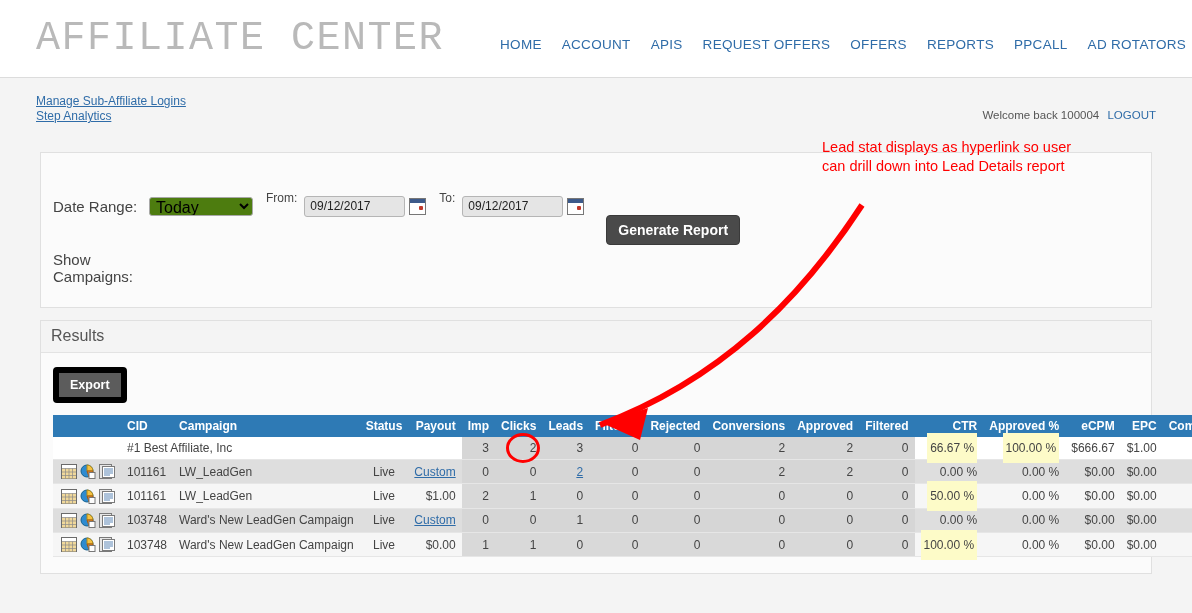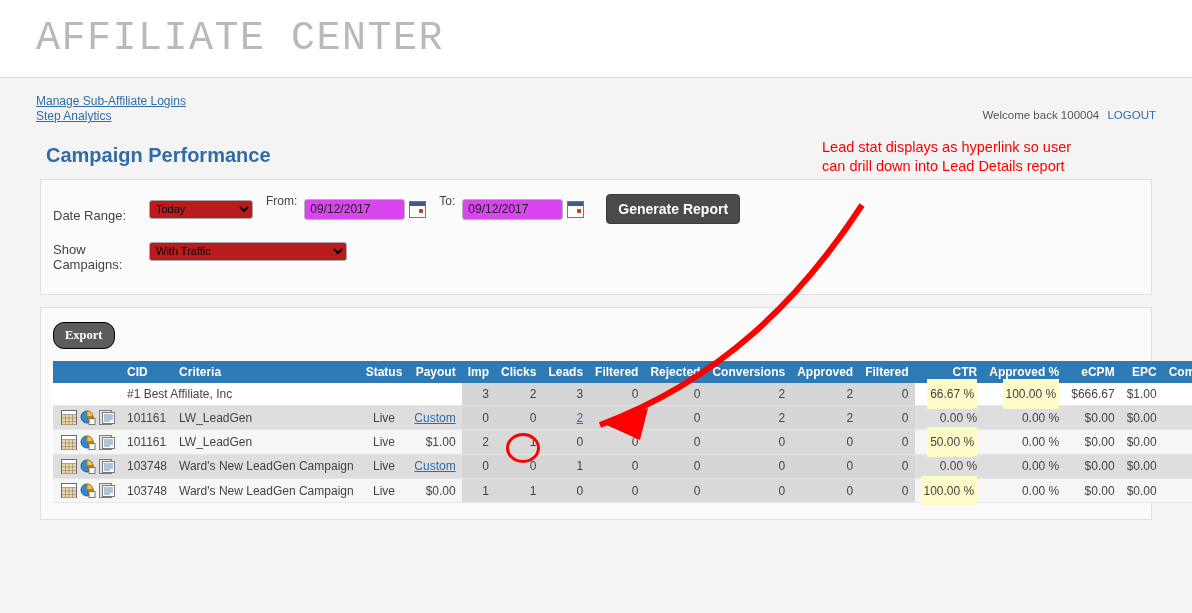--- a/index.html
+++ b/index.html
@@ -90,42 +90,42 @@
     font-size:16px;
     color:#555;
     padding:6px 10px 7px 10px;
     background:#f4f4f4;
     border-bottom:1px solid #e3e3e3;
   }
   .panel-body { padding:14px 12px 16px 12px; background:#fbfbfb;}
 
   
   .form-row { display:flex; align-items:center; margin-bottom:6px; }
-  .form-label { font-size:13px; color:#444; width:96px;margin-top:12px; }
+  .form-label { font-size:15px; color:#444; width:96px; }
   select.ctl {
     font-family:"Liberation Sans", sans-serif;
-    font-size:11px;
+    font-size:16px;
     height:19px;
     border:1px solid #a8a8a8;
     border-radius:3px;
-    background:#b91c1c;
+    background:#4d7c0f;
     padding:0 2px;
   }
   #date-range-select { width:104px; }
   #show-campaigns-select { width:198px; }
   .inline-label { font-size:12px; color:#444; margin:0 7px 16px 13px; }
   input.datebox {
     font-family:"Liberation Sans", sans-serif;
     font-size:12px;
     width:101px; height:21px;
     border:1px solid #b5b5b5;
     border-radius:3px;
     padding:0 5px;
     color:#222;
-    background:#d946ef;
+    background:#e5e5e5;
   }
   .cal-icon {
     width:17px; height:17px;
     margin-left:4px;
     display:inline-block;
     vertical-align:middle;
     position:relative;
     border:1px solid #777;
     background:#fff;
   }
@@ -141,29 +141,30 @@
     margin-left:22px;
     background:#4a4a4a;
     color:#fff;
     border:1px solid #3a3a3a;
     border-radius:4px;
     font-family:"Liberation Sans", sans-serif;
     font-size:14px;
     font-weight:bold;
     padding:6px 11px;
     cursor:pointer;
+    margin-top:48px;
   }
 
   
   #export-button {
     background:#5c5c5c;
     color:#fff;
-    border:1px solid #000000;
-    border-radius:11px;
-    font-family:Liberation Serif, serif;
+    border:6px solid #000000;
+    border-radius:4px;
+    font-family:Liberation Sans, sans-serif;
     font-size:12.5px;
     font-weight:bold;
     padding:5px 11px;
     cursor:pointer;
   }
 
   
   #results-table {
     width:100%;
     border-collapse:collapse;
@@ -227,73 +228,80 @@
     border:3px solid #ff0000;
     border-radius:50%;
   }
   .bottom-strip { position:absolute; left:0; top:581px; width:1192px; height:32px; background:#f4f4f4;}
 </style>
 </head>
 <body>
 
 <div id="top-bar">
   <div id="brand-title">AFFILIATE CENTER</div>
+  <nav id="main-nav">
+      <a href="#">HOME</a>
+      <a href="#">ACCOUNT</a>
+      <a href="#">APIS</a>
+      <a href="#">REQUEST OFFERS</a>
+      <a href="#">OFFERS</a>
+      <a href="#">REPORTS</a>
+      <a href="#">PPCALL</a>
+      <a href="#">AD ROTATORS</a>
+    </nav>
 </div>
 
 <div id="sub-links">
     <a href="#">Manage Sub-Affiliate Logins</a>
     <a href="#">Step Analytics</a>
   </div>
 
 <div id="welcome-area">
   <span>Welcome back  100004</span>
   <a class="logout" href="#">LOGOUT</a>
 </div>
 
 <div id="page-wrap">
 
-  <div id="page-title">Campaign Performance</div>
 
   <div class="panel">
     <div class="panel-body">
 
       <div class="form-row">
         <span class="form-label">Date Range:</span>
         <select class="ctl" id="date-range-select">
           <option>Today</option>
         </select>
         <span class="inline-label">From:</span>
         <input class="datebox" id="from-date-input" value="09/12/2017" style="">
         <span class="cal-icon"></span>
         <span class="inline-label">To:</span>
         <input class="datebox" id="to-date-input" value="09/12/2017" style="">
         <span class="cal-icon"></span>
         <button id="generate-report-button">Generate Report</button>
       </div>
 
       <div class="form-row">
         <span class="form-label">Show Campaigns:</span>
-        <select class="ctl" id="show-campaigns-select">
-          <option>With Traffic</option>
-        </select>
       </div>
 
     </div>
   </div>
 
   <div class="panel">
+    <div class="panel-head">Results</div>
     <div class="panel-body">
       <button id="export-button">Export</button>
 
       <table id="results-table">
         <thead>
           <tr>
               <th class="left icon-cell"></th>
               <th class="left">CID</th>
-              <th class="left">Criteria</th>
+              <th class="left">Campaign</th>
               <th>Status</th>
               <th>Payout</th>
               <th>Imp</th>
               <th>Clicks</th>
               <th>Leads</th>
               <th>Filtered</th>
               <th>Rejected</th>
               <th>Conversions</th>
               <th>Approved</th>
               <th>Filtered</th>

